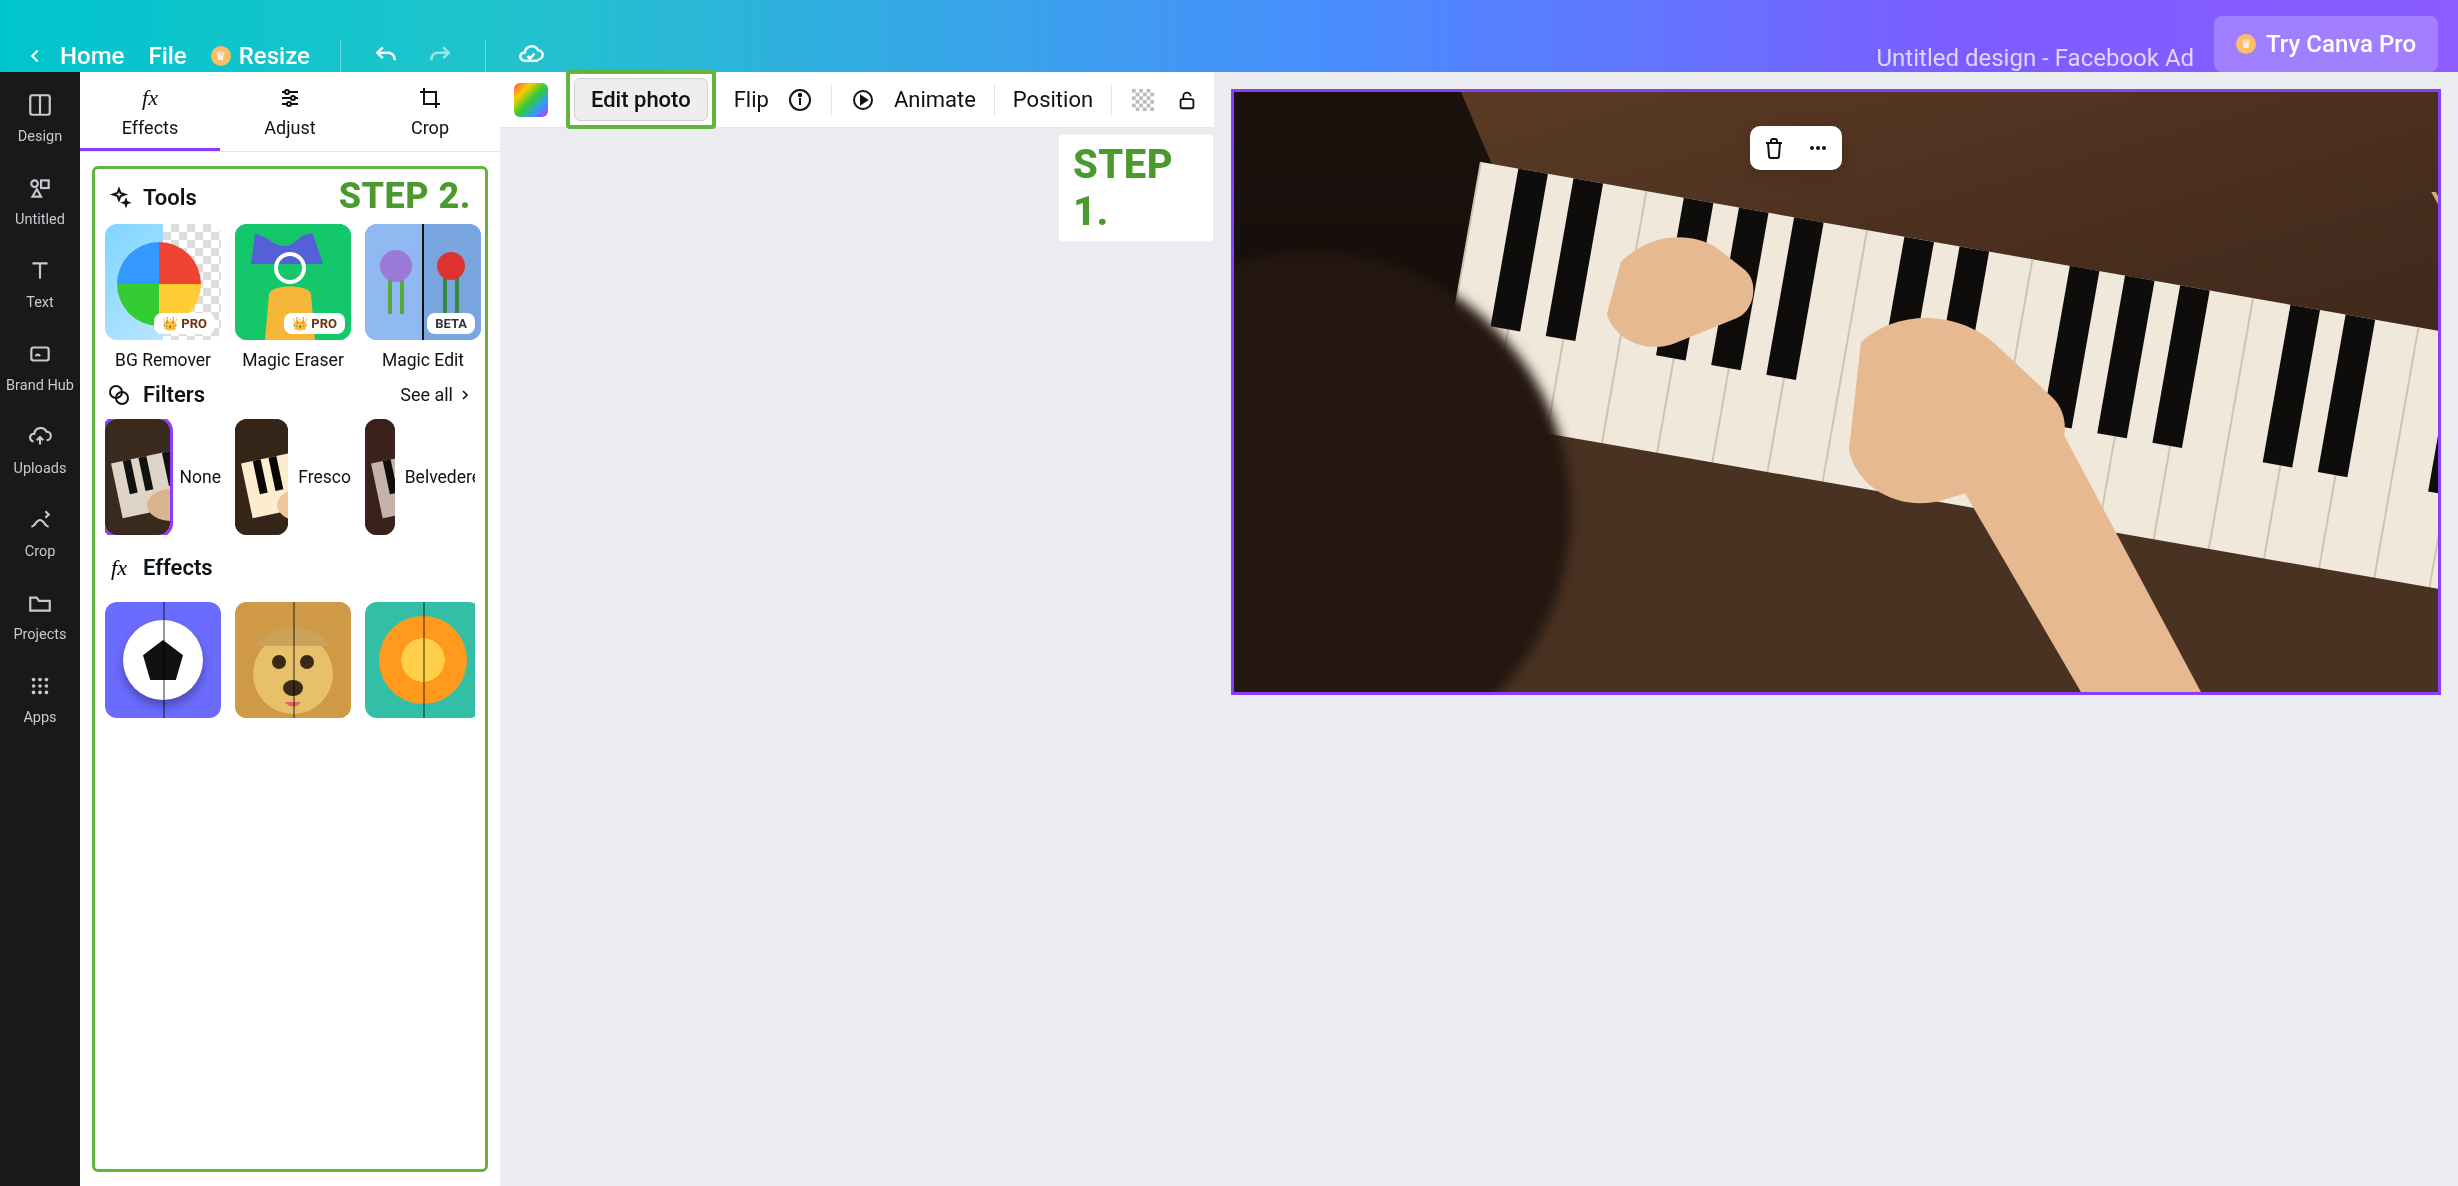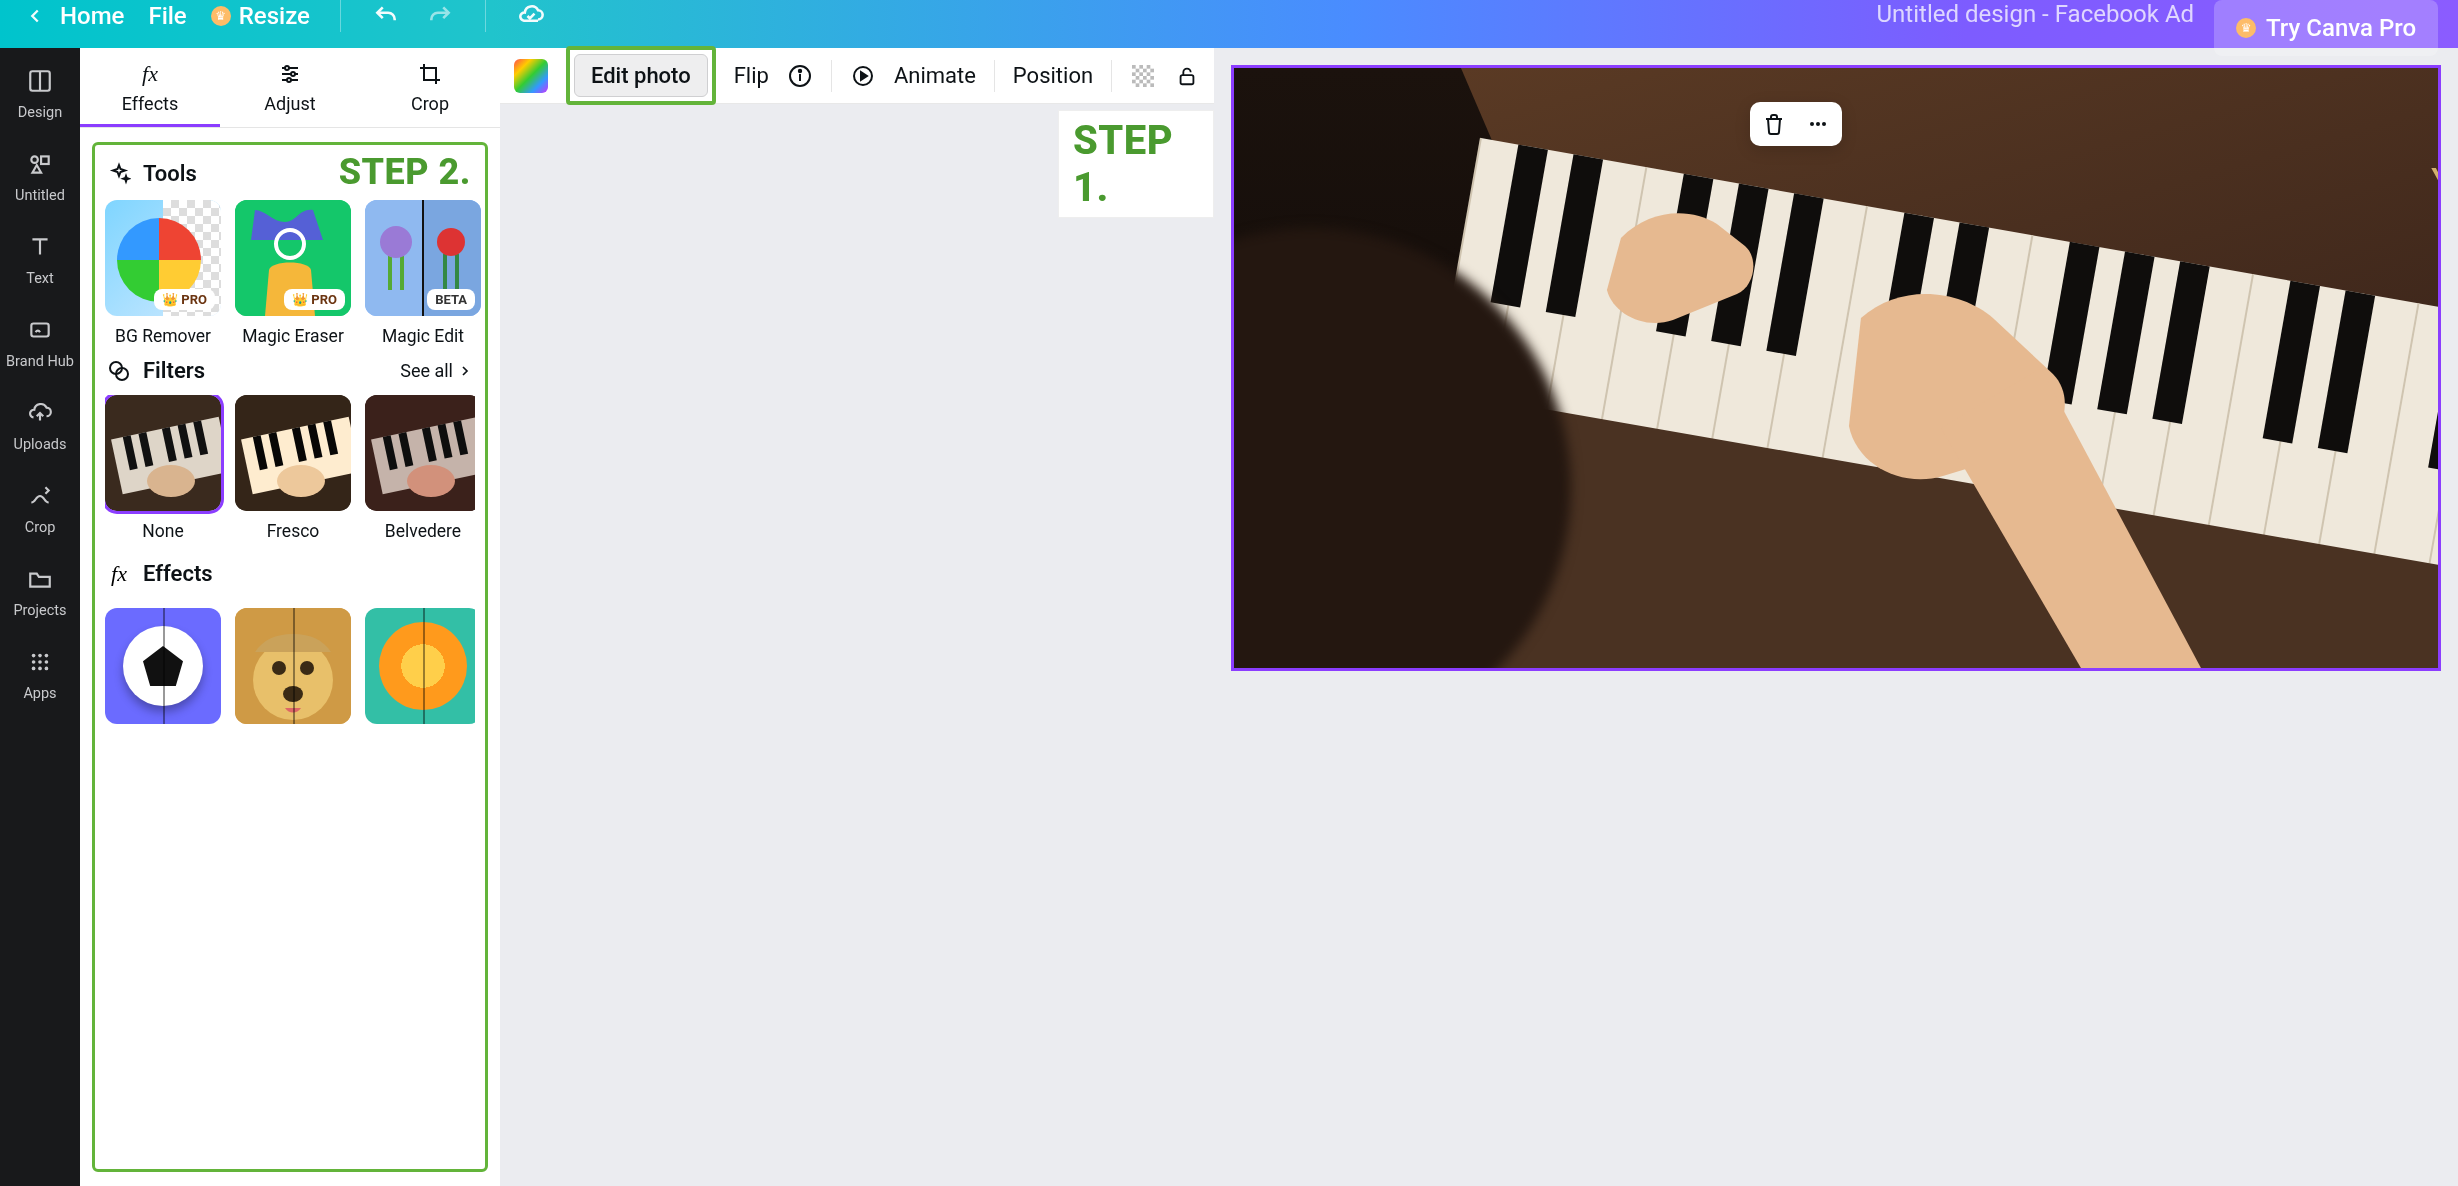--- a/index.html
+++ b/index.html
@@ -1,18 +1,18 @@
 <!DOCTYPE html>
 <html><head>
 <meta charset="utf-8">
 <style>
 *{box-sizing:border-box;margin:0;padding:0;font-family:-apple-system,BlinkMacSystemFont,"Segoe UI",Roboto,sans-serif}
 body{width:2458px;height:1186px;overflow:hidden;background:#ebecf0}
 .app{display:flex;flex-direction:column;width:100%;height:100%}
-.topbar{height:48px;background:linear-gradient(90deg,#00c4cc 0%,#20c4cc 20%,#4a8cff 55%,#7d5cff 80%,#8b5cff 100%);display:flex;align-items:flex-start;padding:0 20px;color:#fff}
+.topbar{height:72px;background:linear-gradient(90deg,#00c4cc 0%,#20c4cc 20%,#4a8cff 55%,#7d5cff 80%,#8b5cff 100%);display:flex;align-items:flex-end;padding:0 20px;color:#fff}
 .topbar-left{display:flex;align-items:center;gap:24px}
 .top-home{display:flex;align-items:center;gap:10px;font-size:24px;font-weight:500}
 .top-item{font-size:24px;font-weight:500;cursor:pointer}
 .top-resize{display:flex;align-items:center;gap:8px;font-size:24px;font-weight:500}
 .crown{width:20px;height:20px;background:#fdbc68;border-radius:50%;position:relative;display:inline-flex;align-items:center;justify-content:center;font-size:12px;color:#fff}
 .vsep{width:1px;height:32px;background:rgba(255,255,255,.35);margin:0 6px}
 .topicon{width:30px;height:30px;display:flex;align-items:center;justify-content:center;opacity:.95}
 .topbar-center{flex:1}
 .doc-title{font-size:24px;color:rgba(255,255,255,.75);margin-right:20px}
 .try-pro{background:rgba(255,255,255,.22);border:none;color:#fff;font-size:24px;font-weight:500;padding:14px 22px;border-radius:8px;display:flex;align-items:center;gap:10px;cursor:pointer}
@@ -36,21 +36,21 @@
 .tool-row{display:flex;gap:14px;margin-bottom:12px}
 .tool-card{width:116px;display:flex;flex-direction:column;align-items:center;gap:10px}
 .tool-th{width:116px;height:116px;border-radius:12px;position:relative;overflow:hidden}
 .badge{position:absolute;bottom:6px;right:6px;font-size:13px;font-weight:700;padding:3px 8px;border-radius:8px;display:flex;align-items:center;gap:3px}
 .badge.pro{background:#fff;color:#6b3410}
 .badge.beta{background:#fff;color:#333}
 .tool-lab{font-size:17.5px;color:#0d1216;text-align:center}
 .filters-head{display:flex;align-items:center;justify-content:space-between;margin:6px 2px 12px}
 .seeall{display:flex;align-items:center;gap:4px;font-size:18px;color:#0d1216;cursor:pointer}
 .filter-row{display:flex;gap:14px;overflow:hidden}
-.fcard{width:116px;display:flex;flex-direction:column;align-items:center;gap:10px;flex-shrink:0}
+.fcard{width:116px;display:flex;flex-direction:row;align-items:center;gap:10px;flex-shrink:0}
 .fth{width:116px;height:116px;border-radius:12px;background:#3a2a1e;position:relative;overflow:hidden}
 .fth.sel{outline:3px solid #8b3dff;outline-offset:0}
 .fx-row{display:flex;gap:14px;overflow:hidden;margin-top:8px}
 .fxth{width:116px;height:116px;border-radius:12px;flex-shrink:0}
 .canvas-area{flex:1;display:flex;flex-direction:row;min-width:0}
 .ctx-bar{height:56px;background:#fff;display:flex;align-items:center;padding:0 14px;gap:18px;border-bottom:1px solid #e8e8e8;position:relative}
 .color-sw{width:34px;height:34px;border-radius:6px;background:linear-gradient(135deg,#ff4d4d,#ffcc00,#33cc33,#3399ff,#cc33ff);cursor:pointer}
 .edit-photo-btn{border:1px solid #cfcfd1;background:#eeeeef;border-radius:6px;padding:8px 16px;font-size:22px;color:#0d1216;font-weight:500;cursor:pointer}
 .step1-wrap{border:4px solid #63b43a;border-radius:4px;padding:4px}
 .ctx-txt{font-size:22px;color:#0d1216;cursor:pointer}

